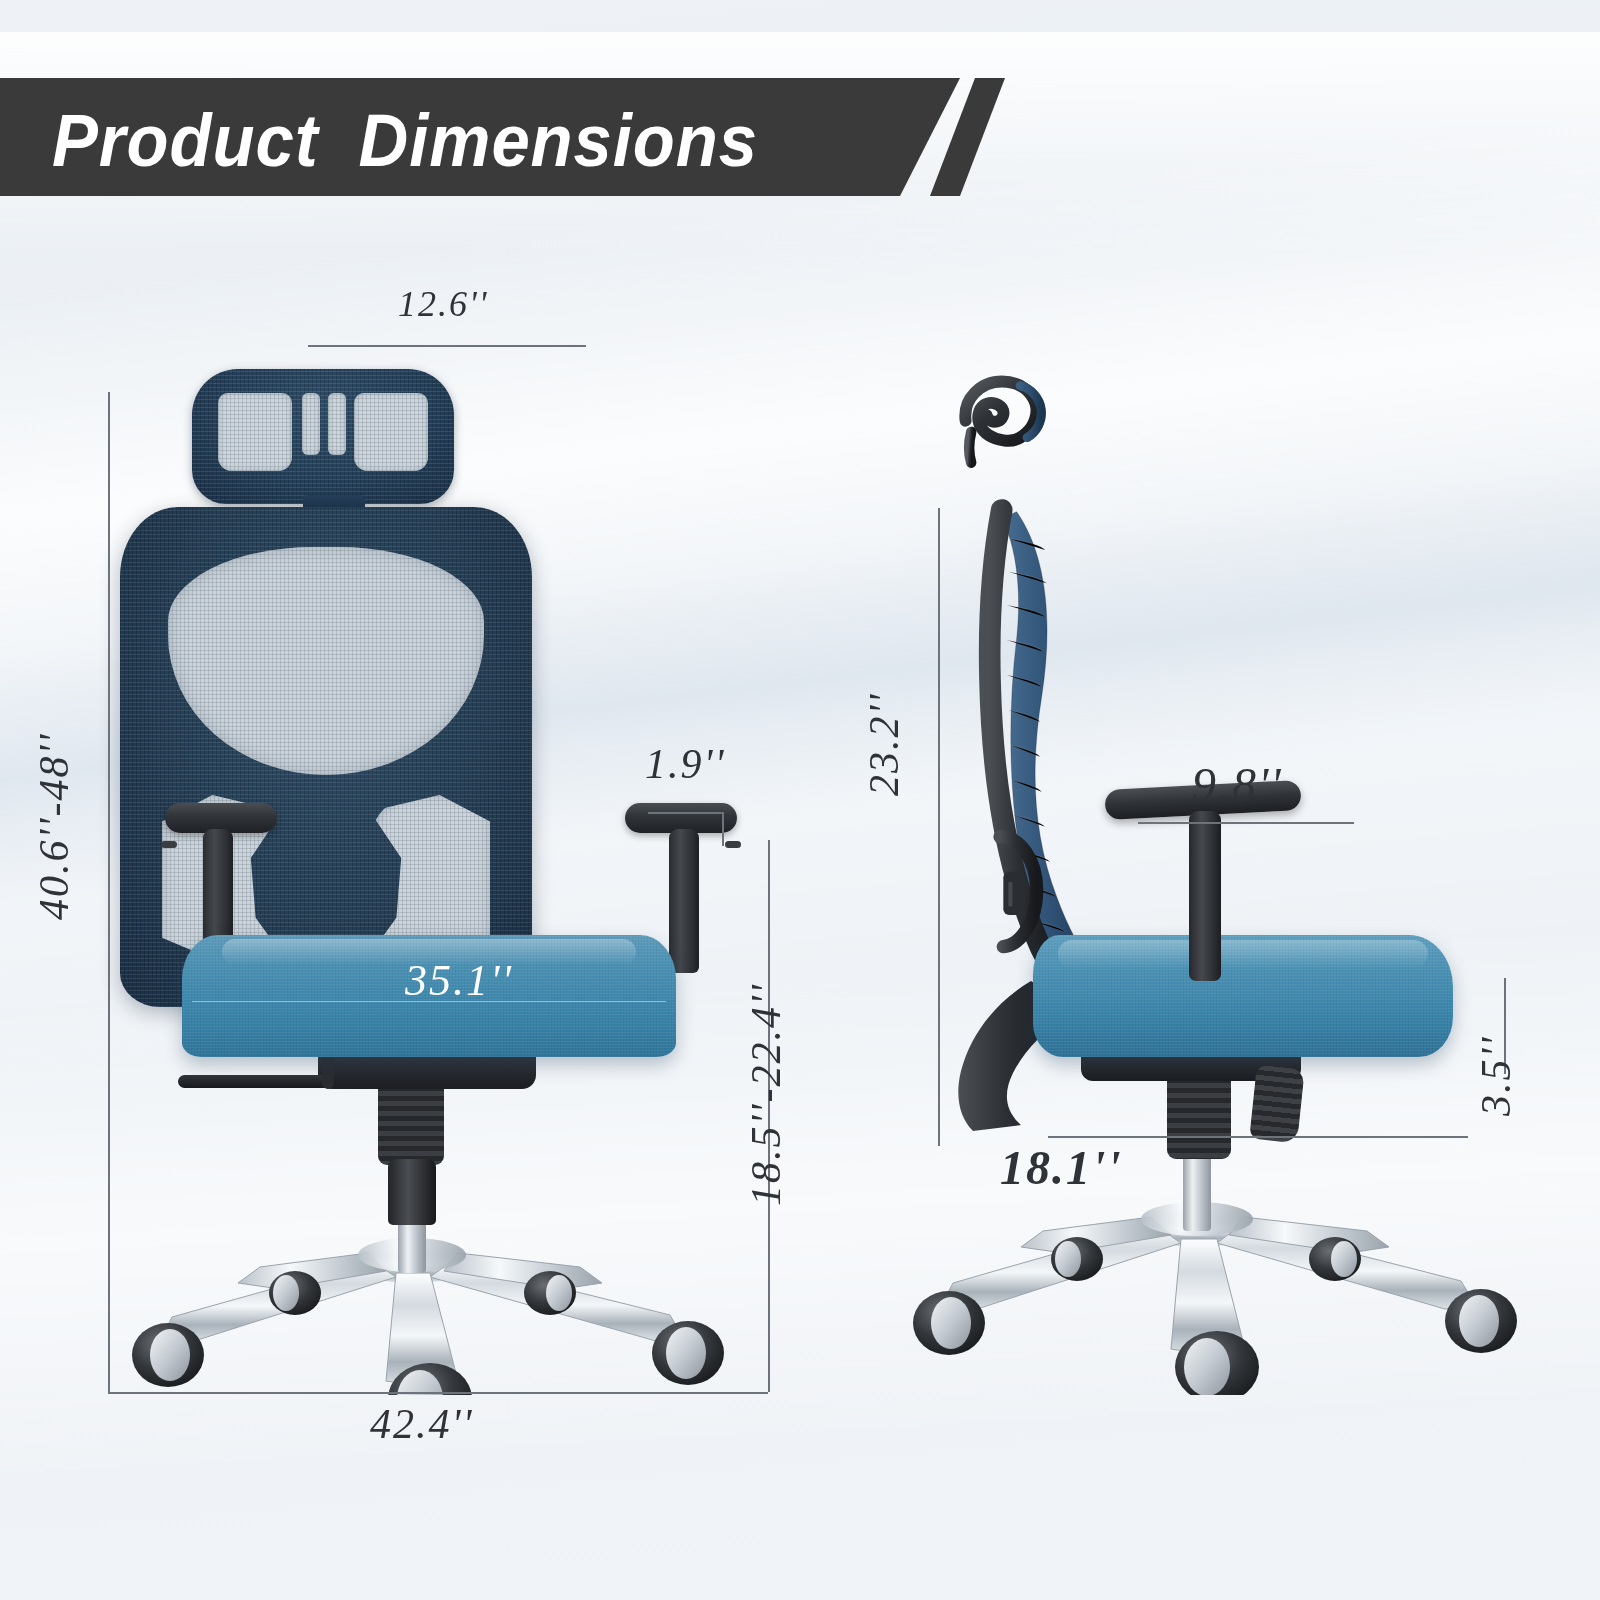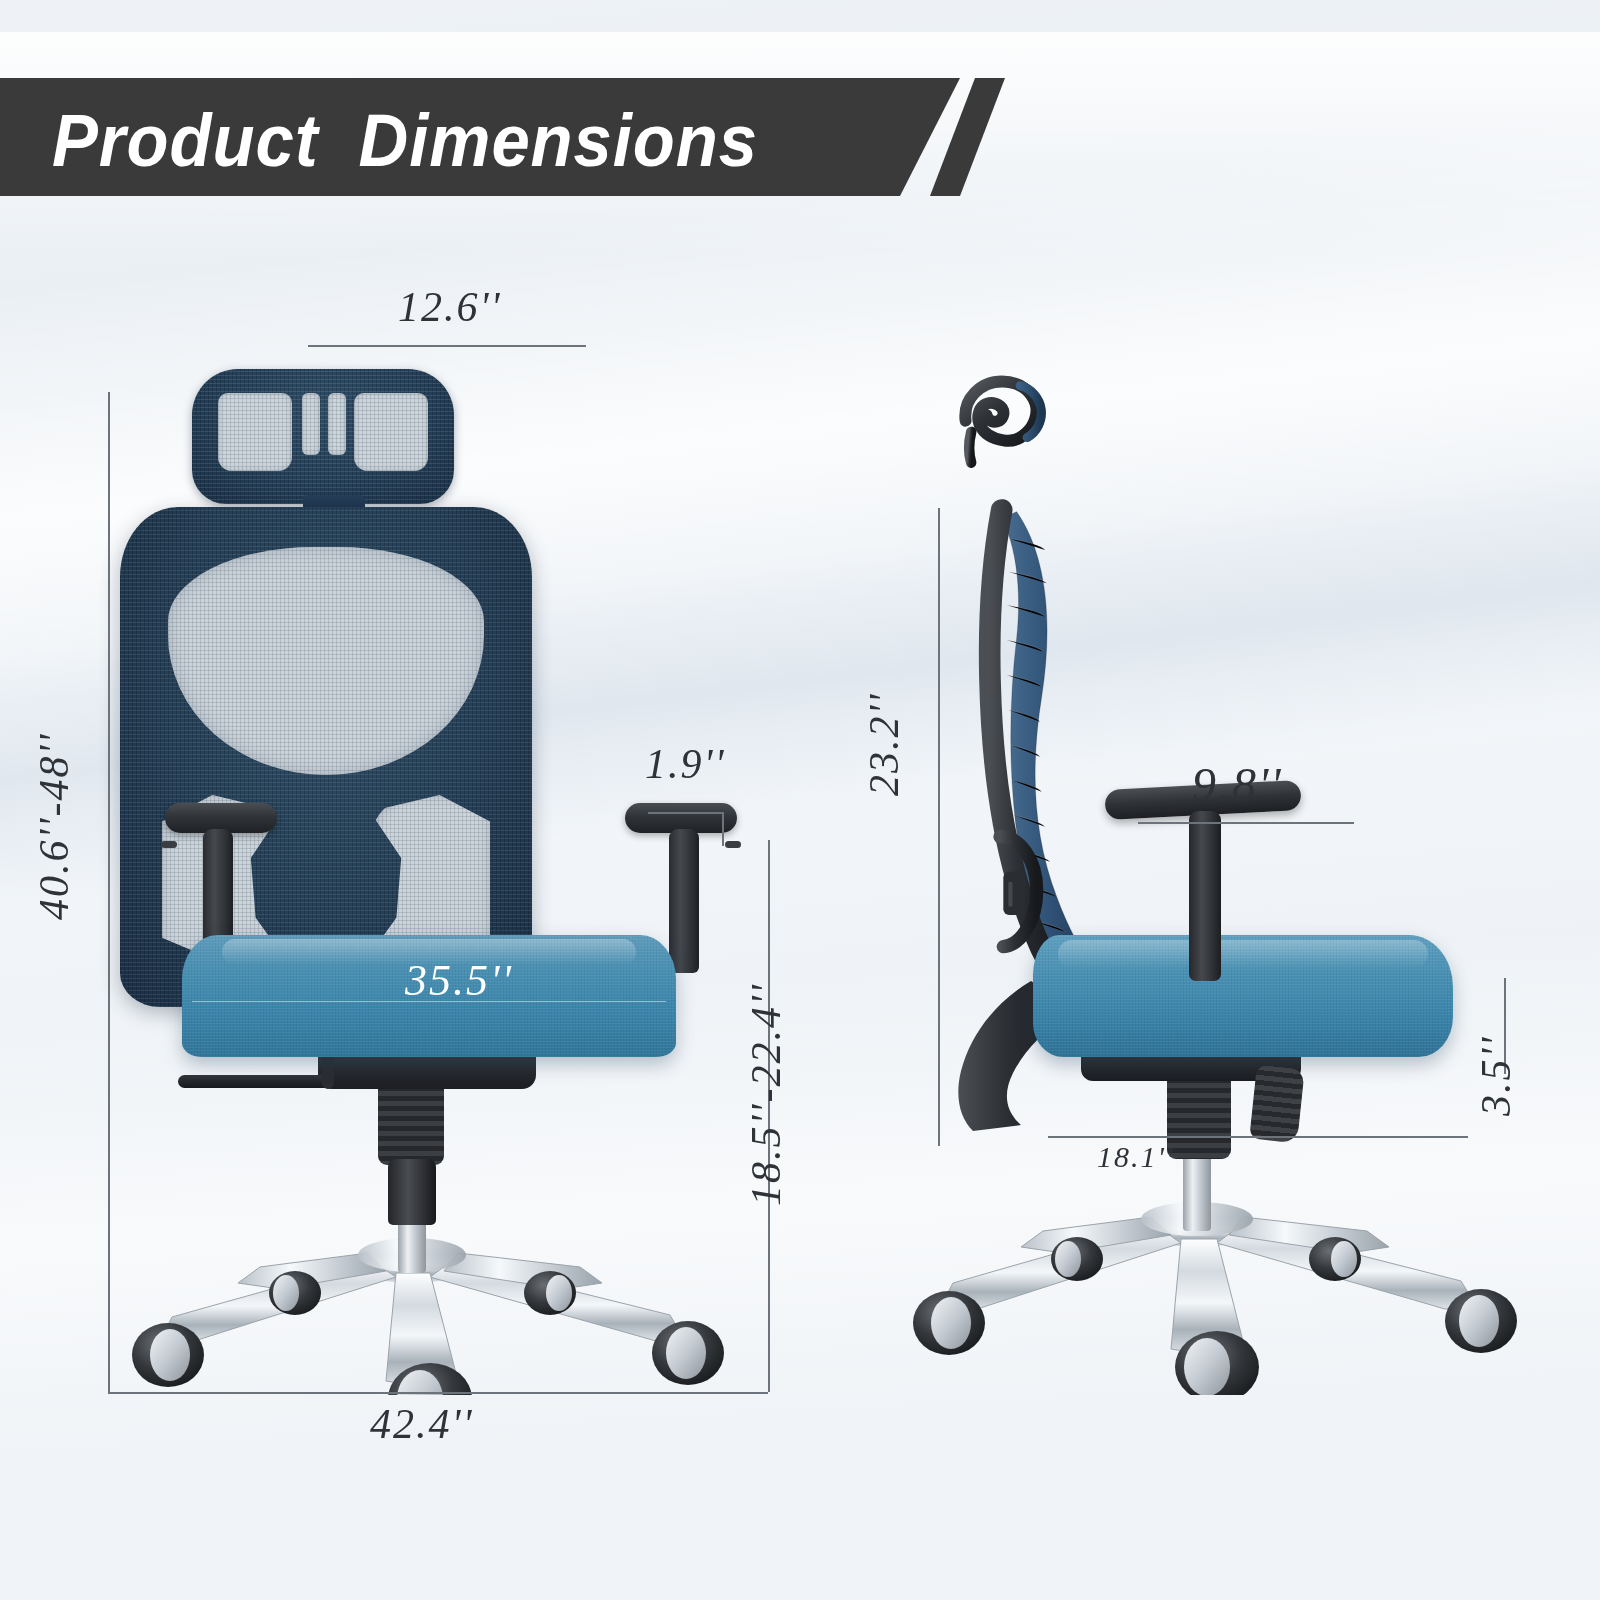--- a/index.html
+++ b/index.html
@@ -310,49 +310,49 @@
   <div class="band band-b"></div>
   <div class="band band-c"></div>
 </div>
 
 <div id="header">
   <div class="slab"></div>
   <div class="slash"></div>
   <div class="title">Product  Dimensions</div>
 </div>
 
-<div class="dim" style="left:398px; top:283px; font-size:42px;">12.6''</div>
+<div class="dim" style="left:398px; top:283px; font-size:36px;">12.6''</div>
 <div class="mline h" style="left:308px; top:345px; width:278px;"></div>
 
 <div class="mline v" style="left:108px; top:392px; height:1000px;"></div>
 <div class="dim rot" style="left:78px; top:872px; font-size:42px; transform:rotate(-90deg);">40.6''-48''</div>
 
 <div class="dim" style="left:645px; top:740px; font-size:42px;">1.9''</div>
 <div class="mline h" style="left:648px; top:812px; width:76px;"></div>
 <div class="mline v" style="left:722px; top:812px; height:34px;"></div>
 
-<div class="dim white" style="left:405px; top:955px; font-size:44px; z-index:9;">35.5''</div>
+<div class="dim white" style="left:405px; top:955px; font-size:44px; z-index:9;">35.1''</div>
 
 <div class="mline v" style="left:768px; top:840px; height:552px;"></div>
 <div class="dim rot" style="left:790px; top:1158px; font-size:42px; transform:rotate(-90deg);">18.5''-22.4''</div>
 
 <div class="mline h" style="left:108px; top:1392px; width:660px;"></div>
 <div class="dim" style="left:370px; top:1400px; font-size:42px;">42.4''</div>
 
 <div class="mline v" style="left:938px; top:508px; height:638px;"></div>
 <div class="dim rot" style="left:908px; top:748px; font-size:42px; transform:rotate(-90deg);">23.2''</div>
 
 <div class="dim" style="left:1192px; top:757px; font-size:48px;">9.8''</div>
 <div class="mline h" style="left:1138px; top:822px; width:216px;"></div>
 
 <div class="mline v" style="left:1504px; top:978px; height:96px;"></div>
 <div class="dim rot" style="left:1520px; top:1068px; font-size:42px; transform:rotate(-90deg);">3.5''</div>
 
 <div class="mline h" style="left:1048px; top:1136px; width:420px;"></div>
-<div class="dim" style="left:1097px; top:1140px; font-size:30px;">18.1''</div>
+<div class="dim" style="left:1000px; top:1140px; font-size:48px;font-weight:bold;">18.1''</div>
 
 <div class="chair" id="chair-front">
 
   <div class="fv-headrest">
     <div class="hr-pad p1"></div>
     <div class="hr-pad p2"></div>
     <div class="hr-pad p3"></div>
     <div class="hr-pad p4"></div>
   </div>
   <div class="fv-hr-stem"></div>

